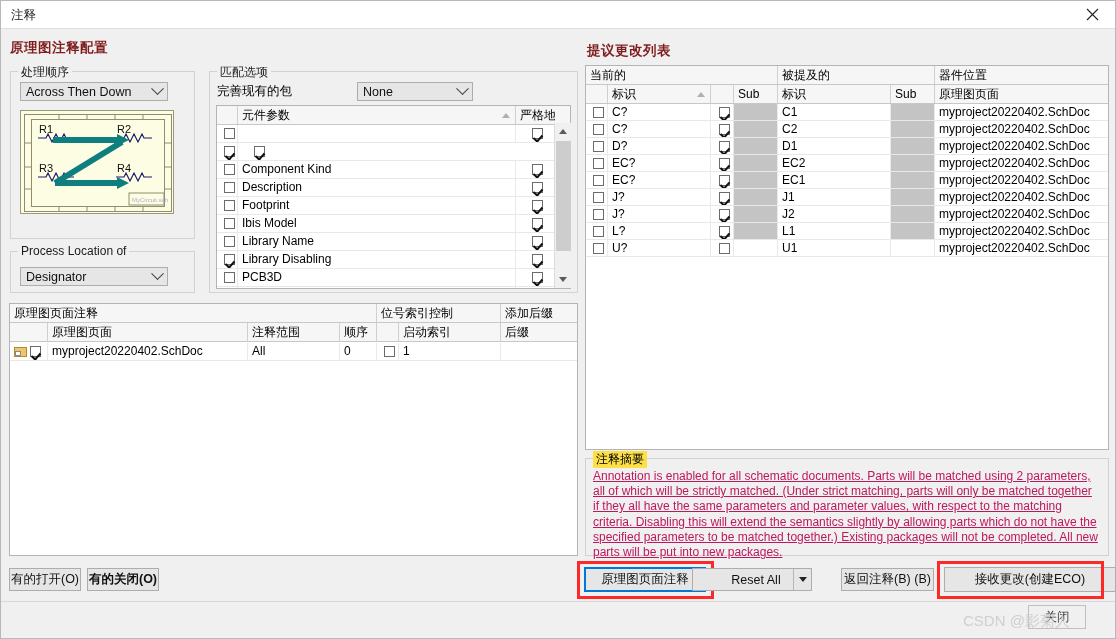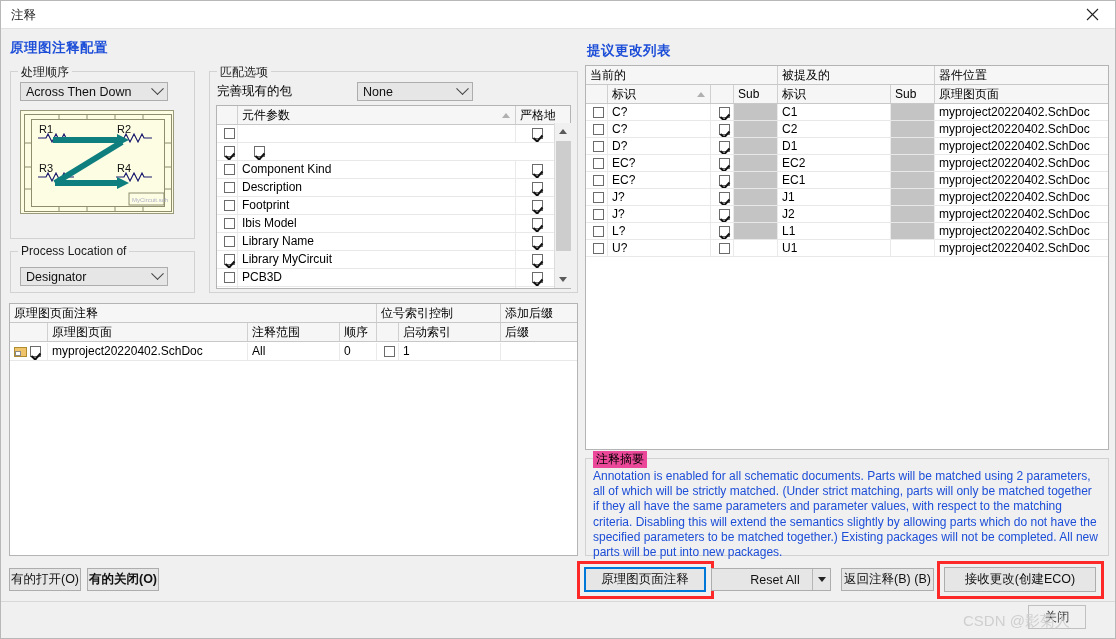--- a/index.html
+++ b/index.html
@@ -14,21 +14,21 @@
   }
   .win{position:absolute;inset:0;background:#f0f0f0;border:1px solid #b8b8b8;box-sizing:border-box;}
 
   
   .titlebar{height:27px;background:#ffffff;position:relative;border-bottom:1px solid #e0e0e0;}
   .titlebar .tt{position:absolute;left:10px;top:6px;font-size:12.5px;color:#202020;}
   .closebtn{position:absolute;right:0;top:0;width:45px;height:27px;display:flex;align-items:center;justify-content:center;cursor:pointer;}
   .closebtn svg{display:block;}
 
   
-  .sectitle{position:absolute;font-size:13.5px;color:#1d4ed8;font-weight:bold;letter-spacing:.5px;}
+  .sectitle{position:absolute;font-size:13.5px;color:#7f1d1d;font-weight:bold;letter-spacing:.5px;}
 
   
   .gb{position:absolute;border:1px solid #d2d2d2;box-sizing:border-box;}
   .gb>.lg{position:absolute;top:-8px;left:7px;background:#f0f0f0;padding:0 3px;font-size:12px;color:#1a1a1a;}
 
   
   .combo{position:absolute;background:#e6e6e6;border:1px solid #adadad;box-sizing:border-box;
     display:flex;align-items:center;cursor:pointer;}
   .combo .cv{flex:1;padding-left:5px;font-size:12.5px;color:#111;white-space:nowrap;overflow:hidden;}
   .combo .ca{width:20px;display:flex;align-items:center;justify-content:center;}
@@ -70,21 +70,21 @@
   .btn.def{border:2px solid #0078d7;}
   .redbox{position:absolute;border:3px solid #fd2828;box-sizing:border-box;pointer-events:none;}
   .splitarrow{position:absolute;right:0;top:0;bottom:0;width:17px;border-left:1px solid #b5b5b5;display:flex;align-items:center;justify-content:center;}
   .dncaret{width:0;height:0;border-left:4px solid transparent;border-right:4px solid transparent;border-top:5px solid #222;}
 
   
   .botline{position:absolute;left:0;right:0;height:1px;background:#d8d8d8;}
 
   
   .sumbox{position:absolute;border:1px solid #d2d2d2;box-sizing:border-box;background:#f0f0f0;}
-  .sumtxt{position:absolute;font-size:12px;line-height:15.2px;color:#1d4ed8;}
+  .sumtxt{position:absolute;font-size:12px;line-height:15.2px;color:#be185d;text-decoration:underline;}
 
   
   .wm{position:absolute;color:#cfcfcf;font-size:15px;white-space:nowrap;user-select:none;}
 
   .folderico{width:13px;height:11px;position:relative;display:inline-block;}
   .folderico .f1{position:absolute;left:0;top:1px;width:13px;height:10px;background:#f0c46a;border:1px solid #b08c30;box-sizing:border-box;}
   .folderico .f2{position:absolute;left:1px;top:5px;width:6px;height:5px;background:#fff;border:1px solid #8a8a8a;box-sizing:border-box;}
 </style>
 </head>
 <body>
@@ -248,21 +248,21 @@
           </div>
           <div style="width:278px;">Library Name</div>
           <div class="cbw" style="width:39px;height:17px;">
             <span class="cb on"></span>
           </div>
         </div>
         <div class="row">
           <div class="cbw" style="width:21px;height:17px;">
             <span class="cb on"></span>
           </div>
-          <div style="width:278px;">Library MyCircuit</div>
+          <div style="width:278px;">Library Disabling</div>
           <div class="cbw" style="width:39px;height:17px;">
             <span class="cb on"></span>
           </div>
         </div>
         <div class="row">
           <div class="cbw" style="width:21px;height:17px;">
             <span class="cb"></span>
           </div>
           <div style="width:278px;">PCB3D</div>
           <div class="cbw" style="width:39px;height:17px;">
@@ -458,40 +458,40 @@
           </div>
           <div style="width:44px;height:16px;"></div>
           <div style="width:113px;height:16px;line-height:16px;">U1</div>
           <div style="width:44px;height:16px;"></div>
           <div style="width:173px;height:16px;line-height:16px;">myproject20220402.SchDoc</div>
         </div>
       </div>
   </div>
 
   <div class="sumbox" style="left:584px;top:457px;width:524px;height:98px;"></div>
-  <div style="position:absolute;left:592px;top:450px;background:#ec4899;padding:0 3px;font-size:12px;">注释摘要</div>
+  <div style="position:absolute;left:592px;top:450px;background:#fde047;padding:0 3px;font-size:12px;">注释摘要</div>
   <div class="sumtxt" style="left:592px;top:468px;width:508px;">Annotation is enabled for all schematic documents. Parts will be matched using 2 parameters, all of which will be strictly matched. (Under strict matching, parts will only be matched together if they all have the same parameters and parameter values, with respect to the matching criteria. Disabling this will extend the semantics slightly by allowing parts which do not have the specified parameters to be matched together.) Existing packages will not be completed. All new parts will be put into new packages.</div>
 
   <div class="botline" style="top:600px;"></div>
 
   <div class="btn" style="left:8px;top:567px;width:72px;height:23px;">有的打开(O)</div>
   <div class="btn" style="left:86px;top:567px;width:72px;height:23px;font-weight:bold;">有的关闭(O)</div>
 
   <div class="btn def" style="left:583px;top:566px;width:122px;height:25px;">原理图页面注释</div>
   <div class="redbox" style="left:576px;top:560px;width:137px;height:38px;"></div>
 
-  <div class="btn" style="left:710px;top:567px;width:120px;height:23px;padding-left:8px;">
+  <div class="btn" style="left:691px;top:567px;width:120px;height:23px;padding-left:8px;">
     <span>Reset All</span>
     <span class="splitarrow">
         <span class="dncaret"></span>
       </span>
   </div>
 
   <div class="btn" style="left:840px;top:567px;width:93px;height:23px;">返回注释(B) (B)</div>
 
-  <div class="btn" style="left:943px;top:566px;width:152px;height:25px;">接收更改(创建ECO)</div>
+  <div class="btn" style="left:943px;top:566px;width:172px;height:25px;">接收更改(创建ECO)</div>
   <div class="redbox" style="left:936px;top:560px;width:167px;height:38px;"></div>
 
   <div class="btn" style="left:1027px;top:604px;width:58px;height:24px;background:#f0f0f0;border:1px solid #c0c0c0;color:#444;">关闭</div>
 
   <div class="wm" style="left:962px;top:611px;">CSDN @影菊人</div>
 
 </div>
 
 </body></html>

